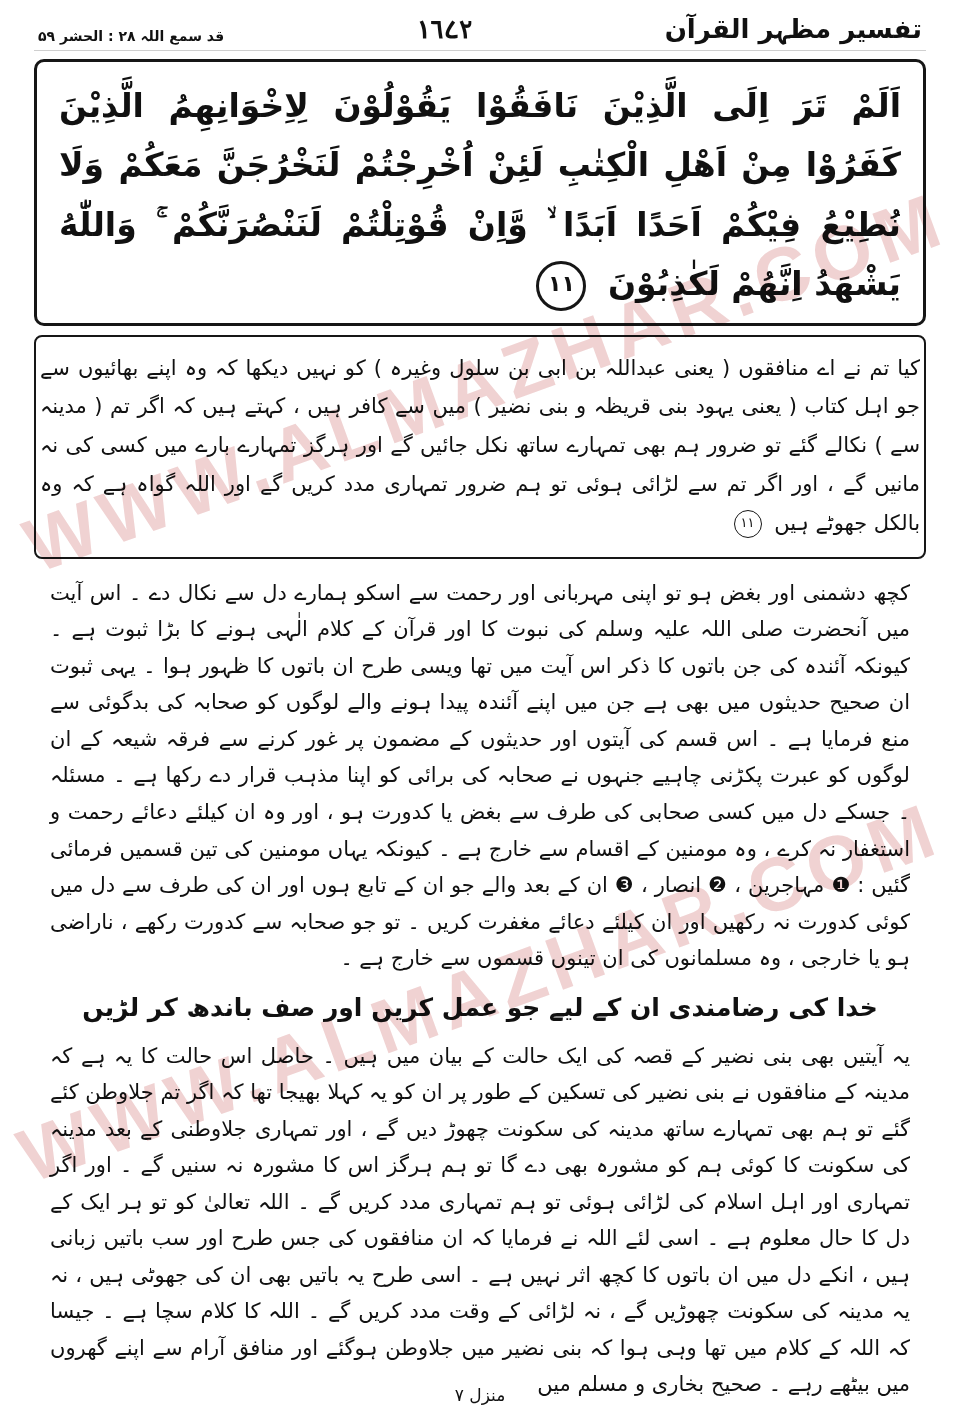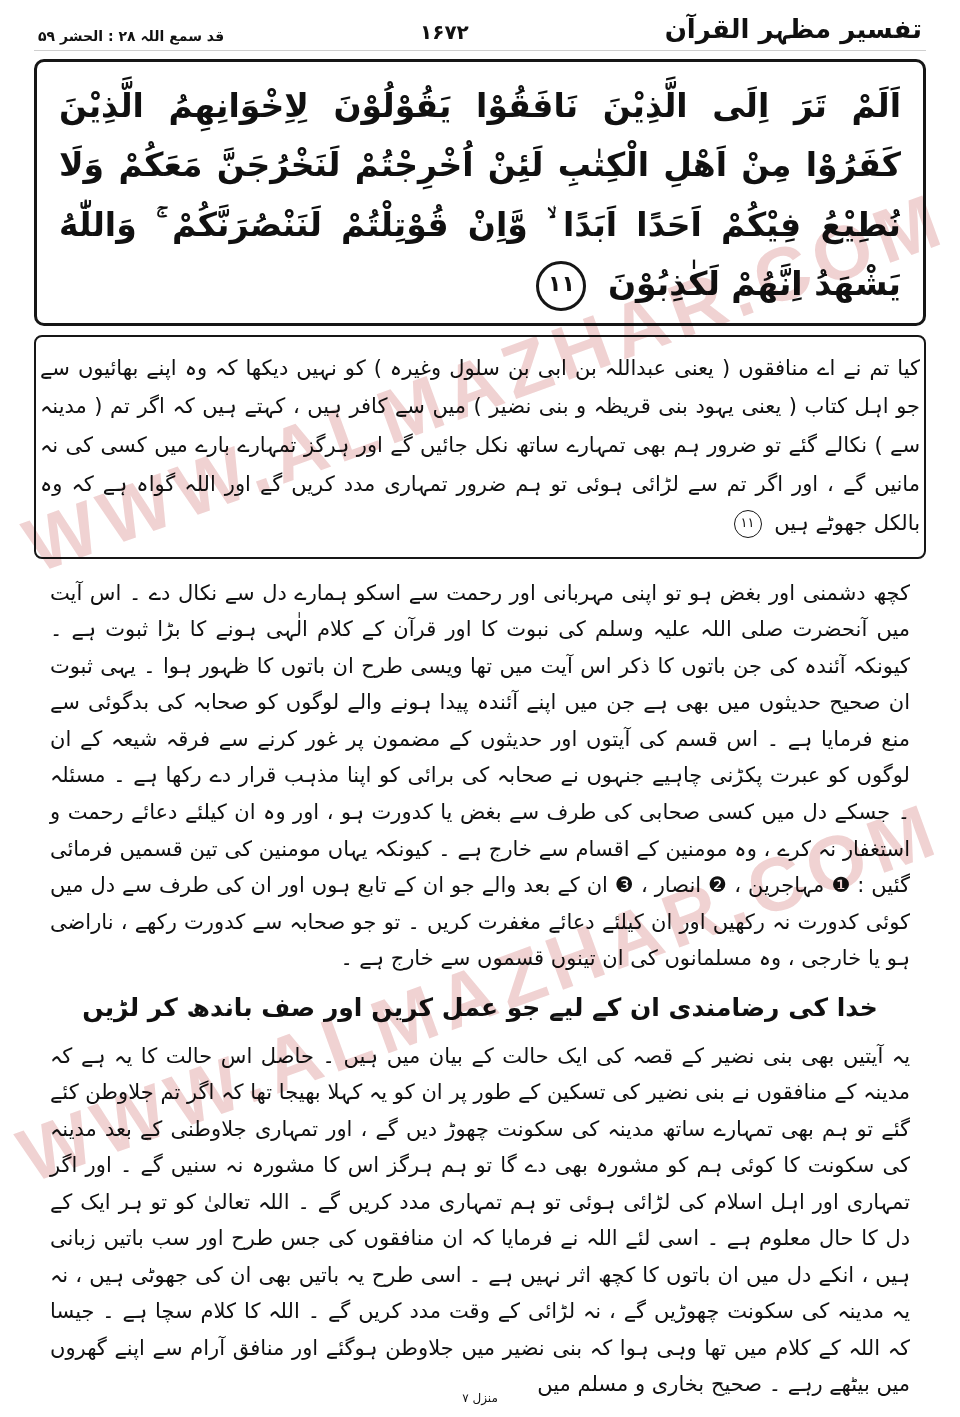--- a/index.html
+++ b/index.html
@@ -8,21 +8,21 @@
     position:relative;width:960px;height:1417px;background:#ffffff;
     direction:rtl;overflow:hidden;color:#111;box-sizing:border-box;
     padding:0 34px;
   }
   
   .header{
     display:flex;justify-content:space-between;align-items:flex-end;
     padding:14px 4px 4px;font-weight:bold;
   }
   .h-title{font-size:26px;}
-  .h-page{font-size:20px;letter-spacing:2px;}
+  .h-page{font-size:24px;letter-spacing:2px;font-family:Liberation Serif, serif;}
   .h-juz{font-size:14px;}
   .header-rule{border-bottom:1px solid #cfcfcf;margin:2px 0 8px;}
   
   .verse-box{
     border:3px solid #161616;border-radius:10px;
     padding:14px 22px 9px;margin-top:4px;
     font-size:33px;font-weight:bold;line-height:1.8;
     text-align:justify;position:relative;z-index:2;
   }
   .ayah-circle{
@@ -47,21 +47,21 @@
     margin-top:13px;font-size:21px;line-height:1.74;text-align:justify;
     position:relative;z-index:2;
   }
   .commentary p{margin:16px;}
   .section-heading{
     text-align:center;font-size:25px;font-weight:bold;
     margin:16px 0 8px;position:relative;z-index:2;
   }
   .footer{
     position:absolute;bottom:12px;left:0;right:0;text-align:center;
-    font-size:12px;z-index:2;
+    font-size:17px;z-index:2;
   }
   
   .watermark{
     position:absolute;direction:ltr;white-space:nowrap;pointer-events:none;
     font-family:"Liberation Sans",sans-serif;font-weight:bold;
     font-size:76px;letter-spacing:7px;color:#d98f8f;opacity:0.40;
     transform-origin:0 50%;mix-blend-mode:multiply;z-index:3;
   }
   .wm1{top:505px;left:28px;transform:rotate(-20deg);}
   .wm2{top:1115px;left:22px;transform:rotate(-20deg);}

